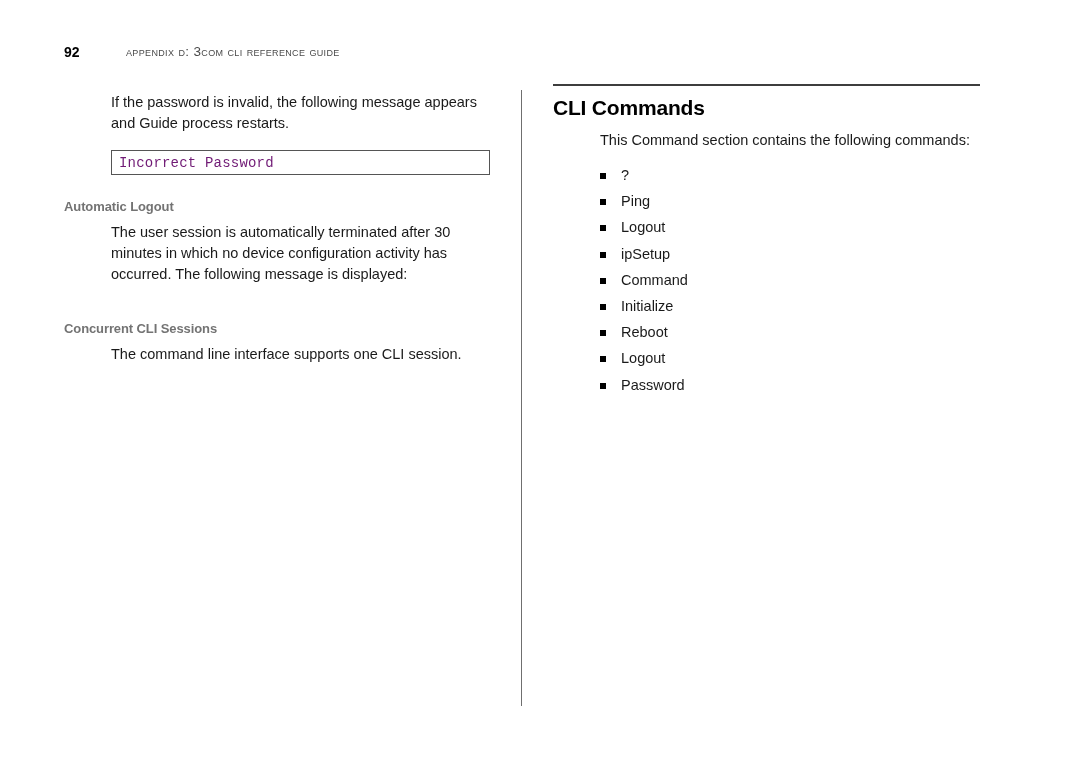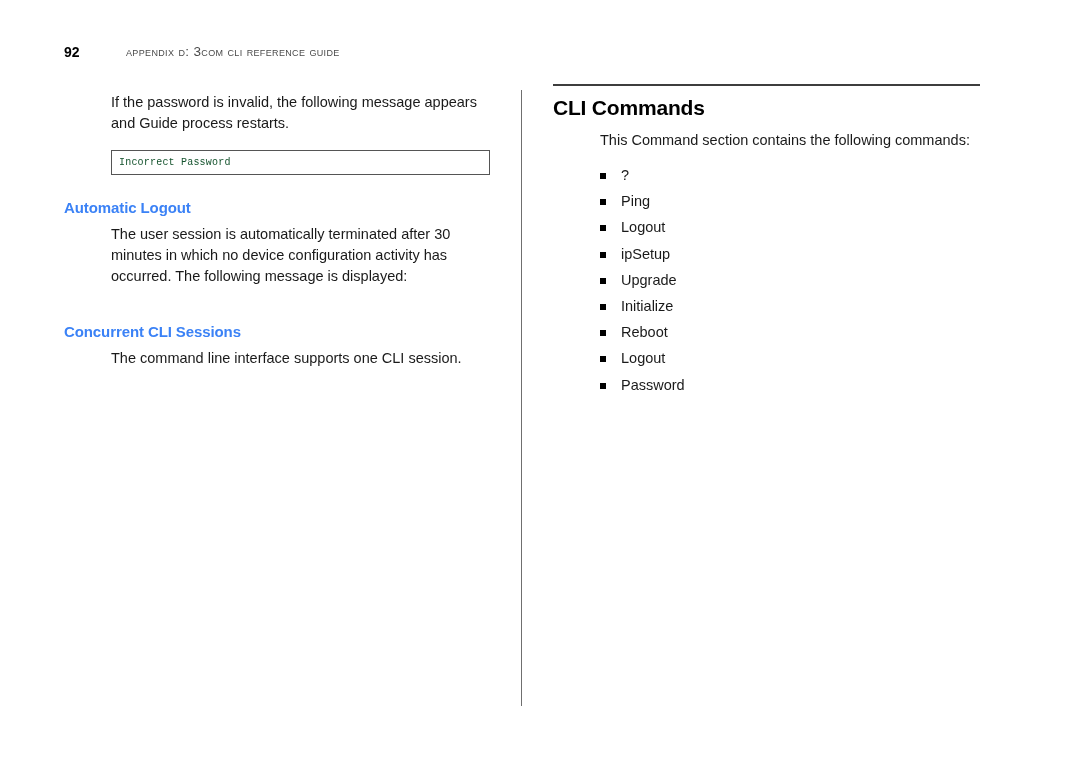--- a/index.html
+++ b/index.html
@@ -62,23 +62,23 @@
     width: 430px;
   }
   .col-right {
     position: absolute;
     left: 553px;
     top: 84px;
     width: 430px;
   }
 
   .section-heading {
-    font-size: 15px;
+    font-size: 13px;
     font-weight: bold;
-    color: #3b82f6;
+    color: #737373;
     margin: 0 0 8px 0;
     letter-spacing: -0.1px;
   }
 
   .body-block {
     margin-left: 47px;
   }
   .col-right .body-block {
     margin-left: 47px;
   }
@@ -101,22 +101,22 @@
     height: 25px;
     border: 1px solid #555555;
     box-sizing: border-box;
     display: flex;
     align-items: center;
     padding: 0 7px;
     background: #ffffff;
   }
   .code-text {
     font-family: "Liberation Mono", "DejaVu Sans Mono", monospace;
-    font-size: 10px;
-    color: #14532d;
+    font-size: 14px;
+    color: #701a75;
     white-space: pre;
     letter-spacing: 0.2px;
   }
   .code-text.italic {
     font-style: italic;
   }
 
   
   .rule-top {
     width: 427px;
@@ -238,21 +238,21 @@
     <li class="bullet-item">
       <span class="bullet-marker">
           <i></i>
         </span>
       <span class="bullet-label">ipSetup</span>
     </li>
     <li class="bullet-item">
       <span class="bullet-marker">
           <i></i>
         </span>
-      <span class="bullet-label">Upgrade</span>
+      <span class="bullet-label">Command</span>
     </li>
     <li class="bullet-item">
       <span class="bullet-marker">
           <i></i>
         </span>
       <span class="bullet-label">Initialize</span>
     </li>
     <li class="bullet-item">
       <span class="bullet-marker">
           <i></i>

